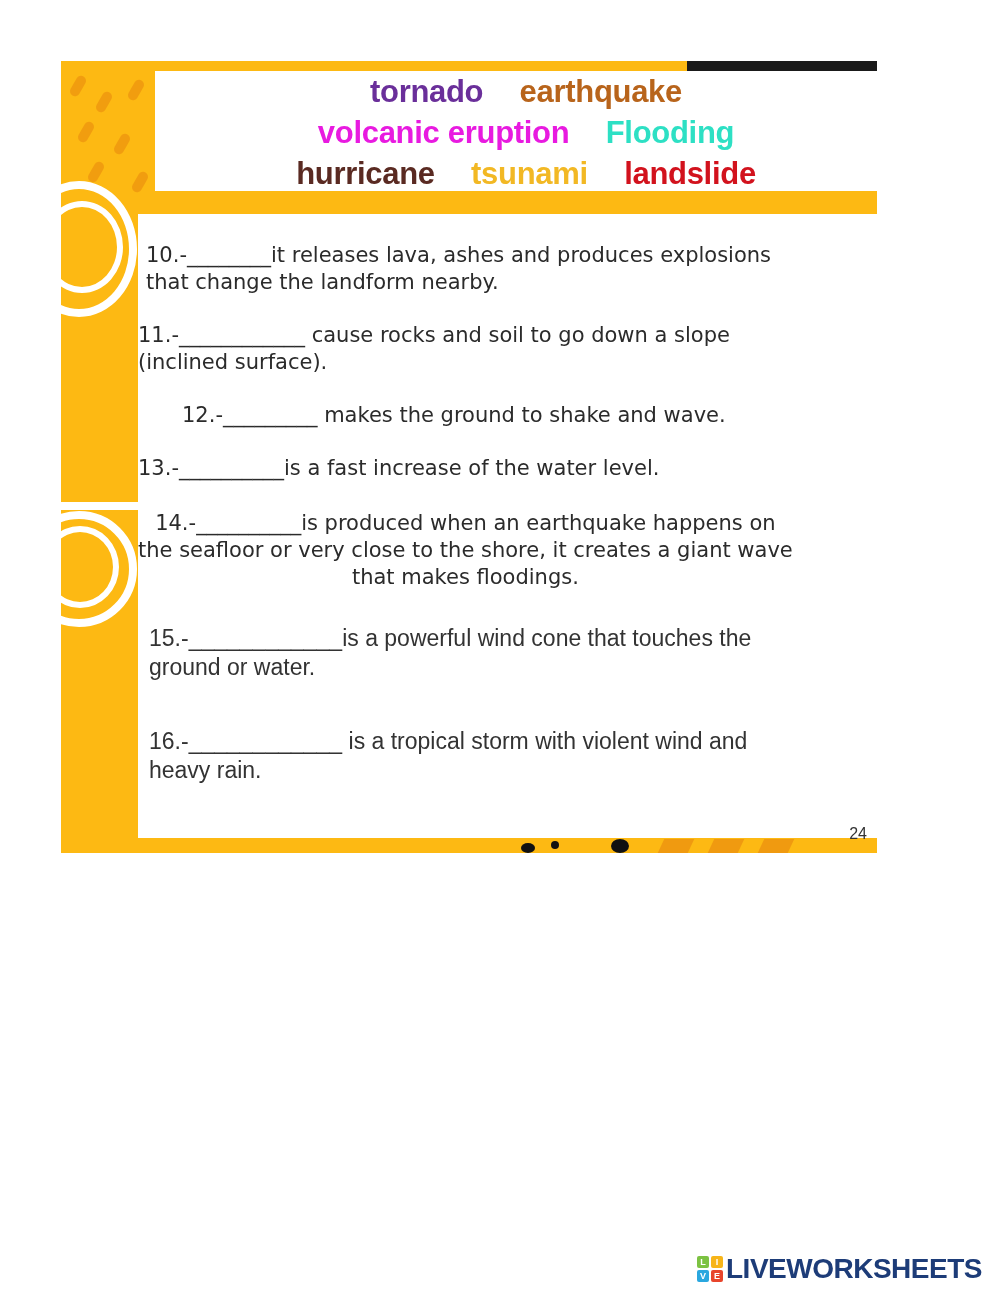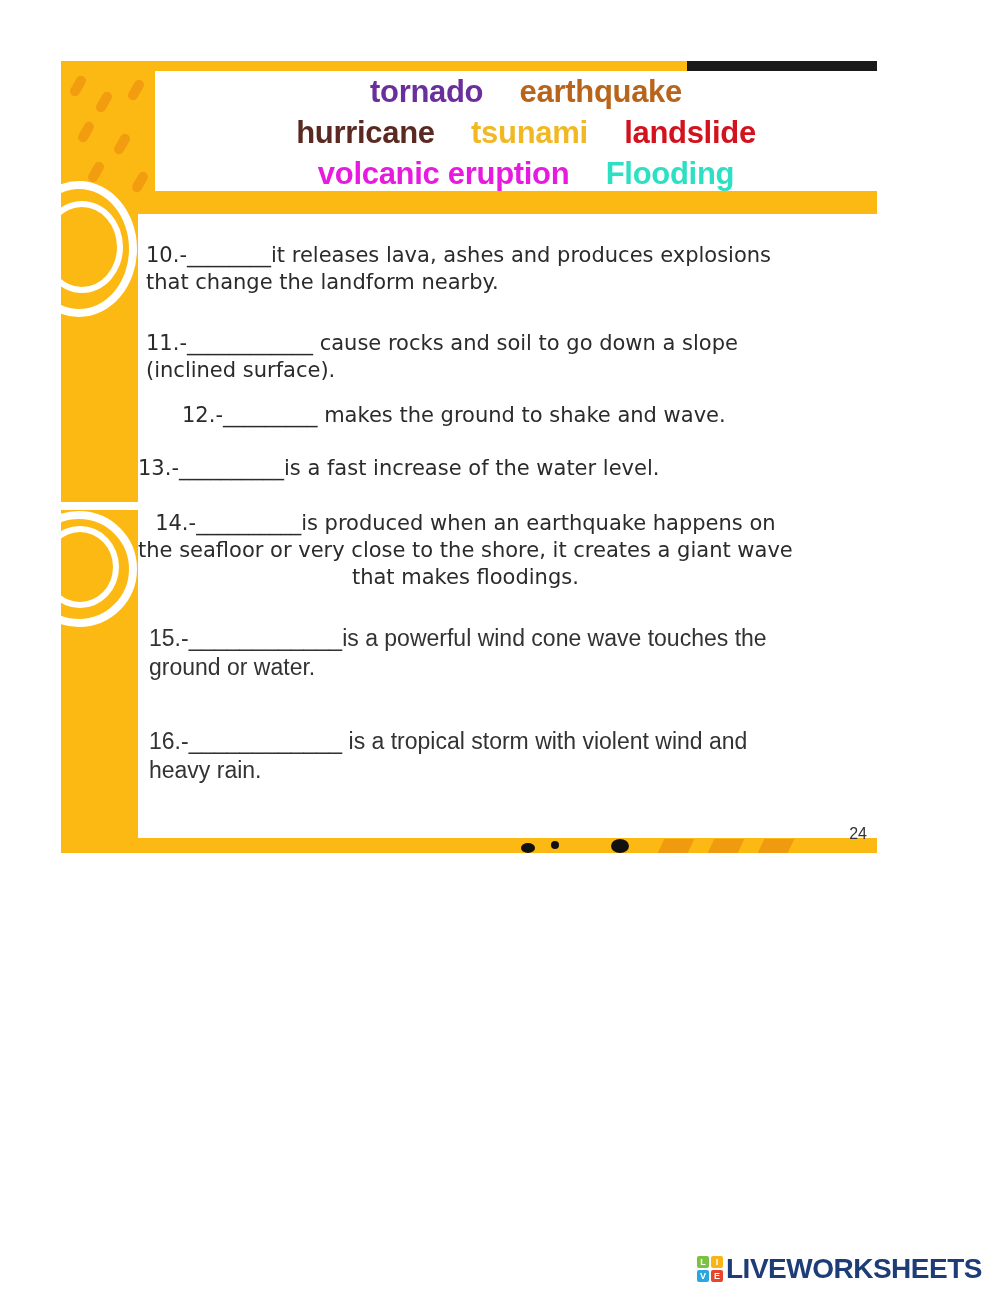--- a/index.html
+++ b/index.html
@@ -53,42 +53,42 @@
   <div class="bottom-stripe" style="left:600px;"></div>
   <div class="bottom-stripe" style="left:650px;"></div>
   <div class="bottom-stripe" style="left:700px;"></div>
 
   <div class="wordbank">
     <div class="wb-line">
       <span style="color: rgb(106, 47, 154);">tornado</span>
       <span style="color: rgb(184, 100, 27);">earthquake</span>
     </div>
     <div class="wb-line">
+      <span style="color: rgb(232, 26, 224);">volcanic eruption</span>
+      <span style="color: rgb(45, 224, 196);">Flooding</span>
+    </div>
+    <div class="wb-line">
       <span style="color: rgb(90, 42, 34);">hurricane</span>
       <span style="color: rgb(242, 184, 36);">tsunami</span>
       <span style="color: rgb(210, 18, 29);">landslide</span>
-    </div>
-    <div class="wb-line">
-      <span style="color: rgb(232, 26, 224);">volcanic eruption</span>
-      <span style="color: rgb(45, 224, 196);">Flooding</span>
     </div>
   </div>
 
   <div class="content">
     <div class="q" style="left:0;top:28px;padding-left:8px;"><span>10.-</span><span>________</span><span>it releases lava, ashes and produces explosions</span><br><span>that change the landform nearby.</span></div>
 
-    <div class="q" style="left:8px;top:108px;margin-top:8px;"><span>11.-</span><span>____________</span><span> cause rocks and soil to go down a slope</span><br><span>(inclined surface).</span></div>
+    <div class="q" style="left:0;top:108px;"><span>11.-</span><span>____________</span><span> cause rocks and soil to go down a slope</span><br><span>(inclined surface).</span></div>
 
     <div class="q" style="left:0;top:188px;padding-left:44px;"><span>12.-</span><span>_________</span><span> makes the ground to shake and wave.</span></div>
 
     <div class="q" style="left:0;top:241px;"><span>13.-</span><span>__________</span><span>is a fast increase of the water level.</span></div>
 
     <div class="q" style="left:0;top:296px;text-align:center;"><span>14.-</span><span>__________</span><span>is produced when an earthquake happens on</span><br><span>the seafloor or very close to the shore, it creates a giant wave</span><br><span>that makes floodings.</span></div>
 
-    <div class="q q2" style="left:11px;top:410px;"><span>15.-</span><span>____________</span><span>is a powerful wind cone wave touches the</span><br><span>ground or water.</span></div>
+    <div class="q q2" style="left:11px;top:410px;"><span>15.-</span><span>____________</span><span>is a powerful wind cone that touches the</span><br><span>ground or water.</span></div>
 
     <div class="q q2" style="left:11px;top:513px;"><span>16.-</span><span>____________</span><span> is a tropical storm with violent wind and</span><br><span>heavy rain.</span></div>
   </div>
 
   <div class="pagenum">24</div>
 </div>
 
 <div class="logo">
   <div class="logo-grid">
     <div style="background:#7cc242">L</div>

